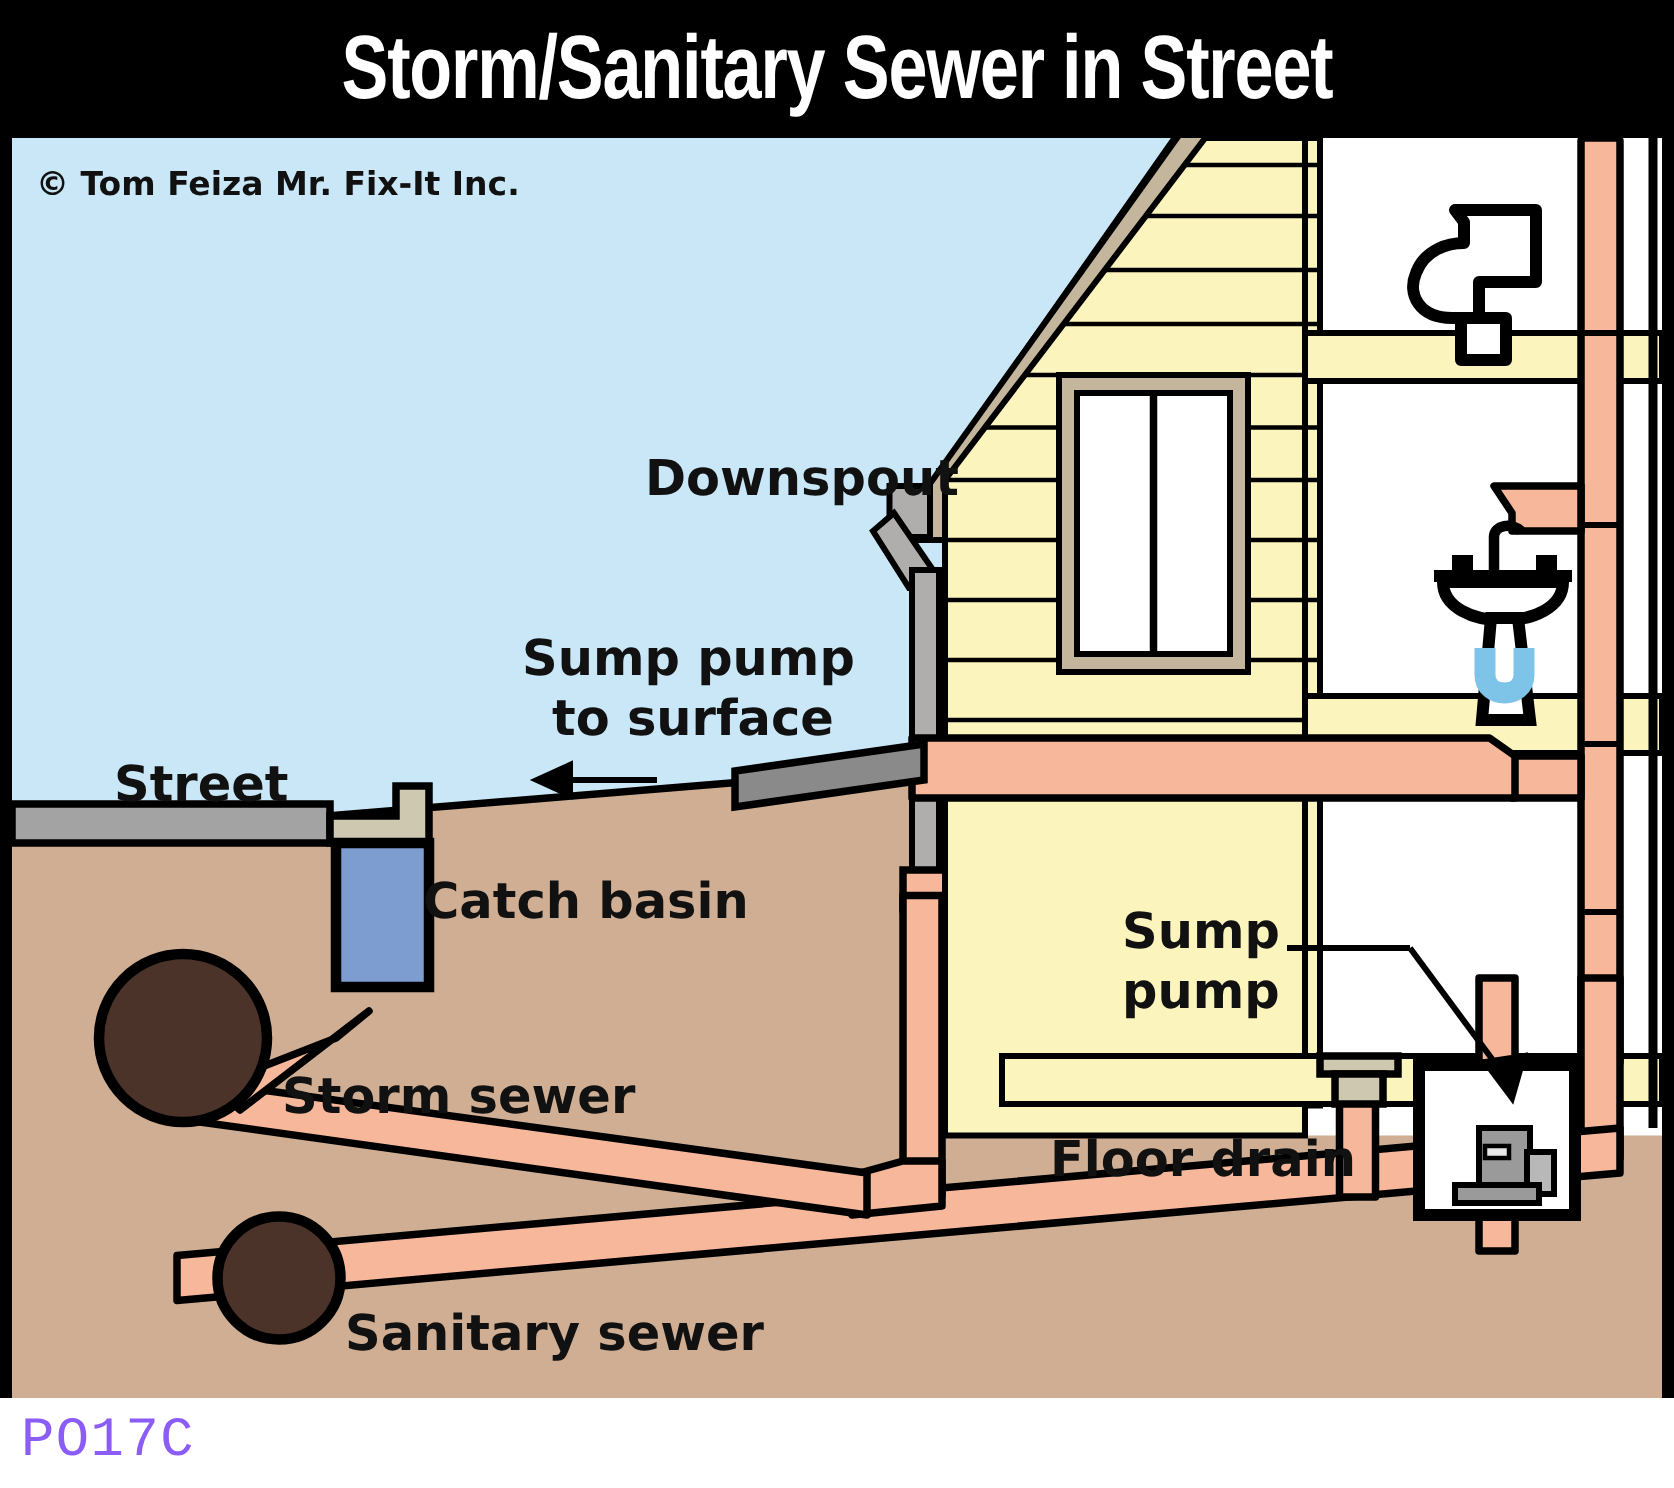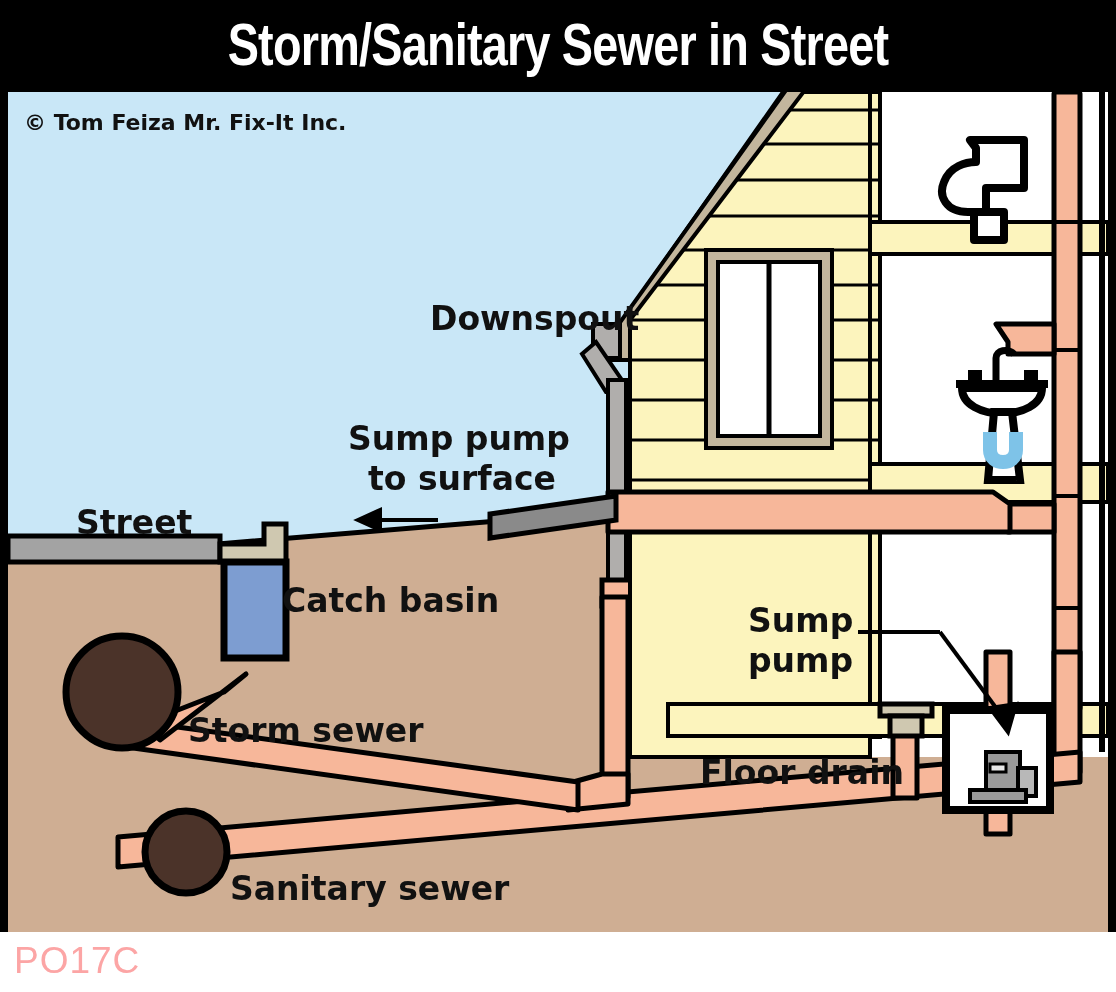--- a/index.html
+++ b/index.html
@@ -16,22 +16,22 @@
     transform:scaleX(0.78);transform-origin:50% 0;white-space:nowrap;
   }
 
   
   #art{position:absolute;left:8px;top:92px;width:1100px;height:840px;background:#c9e7f7;overflow:hidden;font-weight:bold;}
   #art svg{display:block;}
 
   
   #footer{position:absolute;left:0;top:932px;width:1116px;height:60px;background:#ffffff;}
   #footer-code{
-    position:absolute;left:14px;top:940px;color:#fca5a5;
-    font-family:Liberation Sans, sans-serif;font-size:37px;letter-spacing:1px;
+    position:absolute;left:14px;top:940px;color:#8b5cf6;
+    font-family:Liberation Mono, monospace;font-size:37px;letter-spacing:1px;
   }
 
   
   .lbl{font-family:"DejaVu Sans",sans-serif;font-size:33px;fill:#111111;}
   .lbl-sm{font-family:"DejaVu Sans",sans-serif;font-size:22px;fill:#111111;}
 </style>
 </head>
 <body>
 
 <div id="page">

